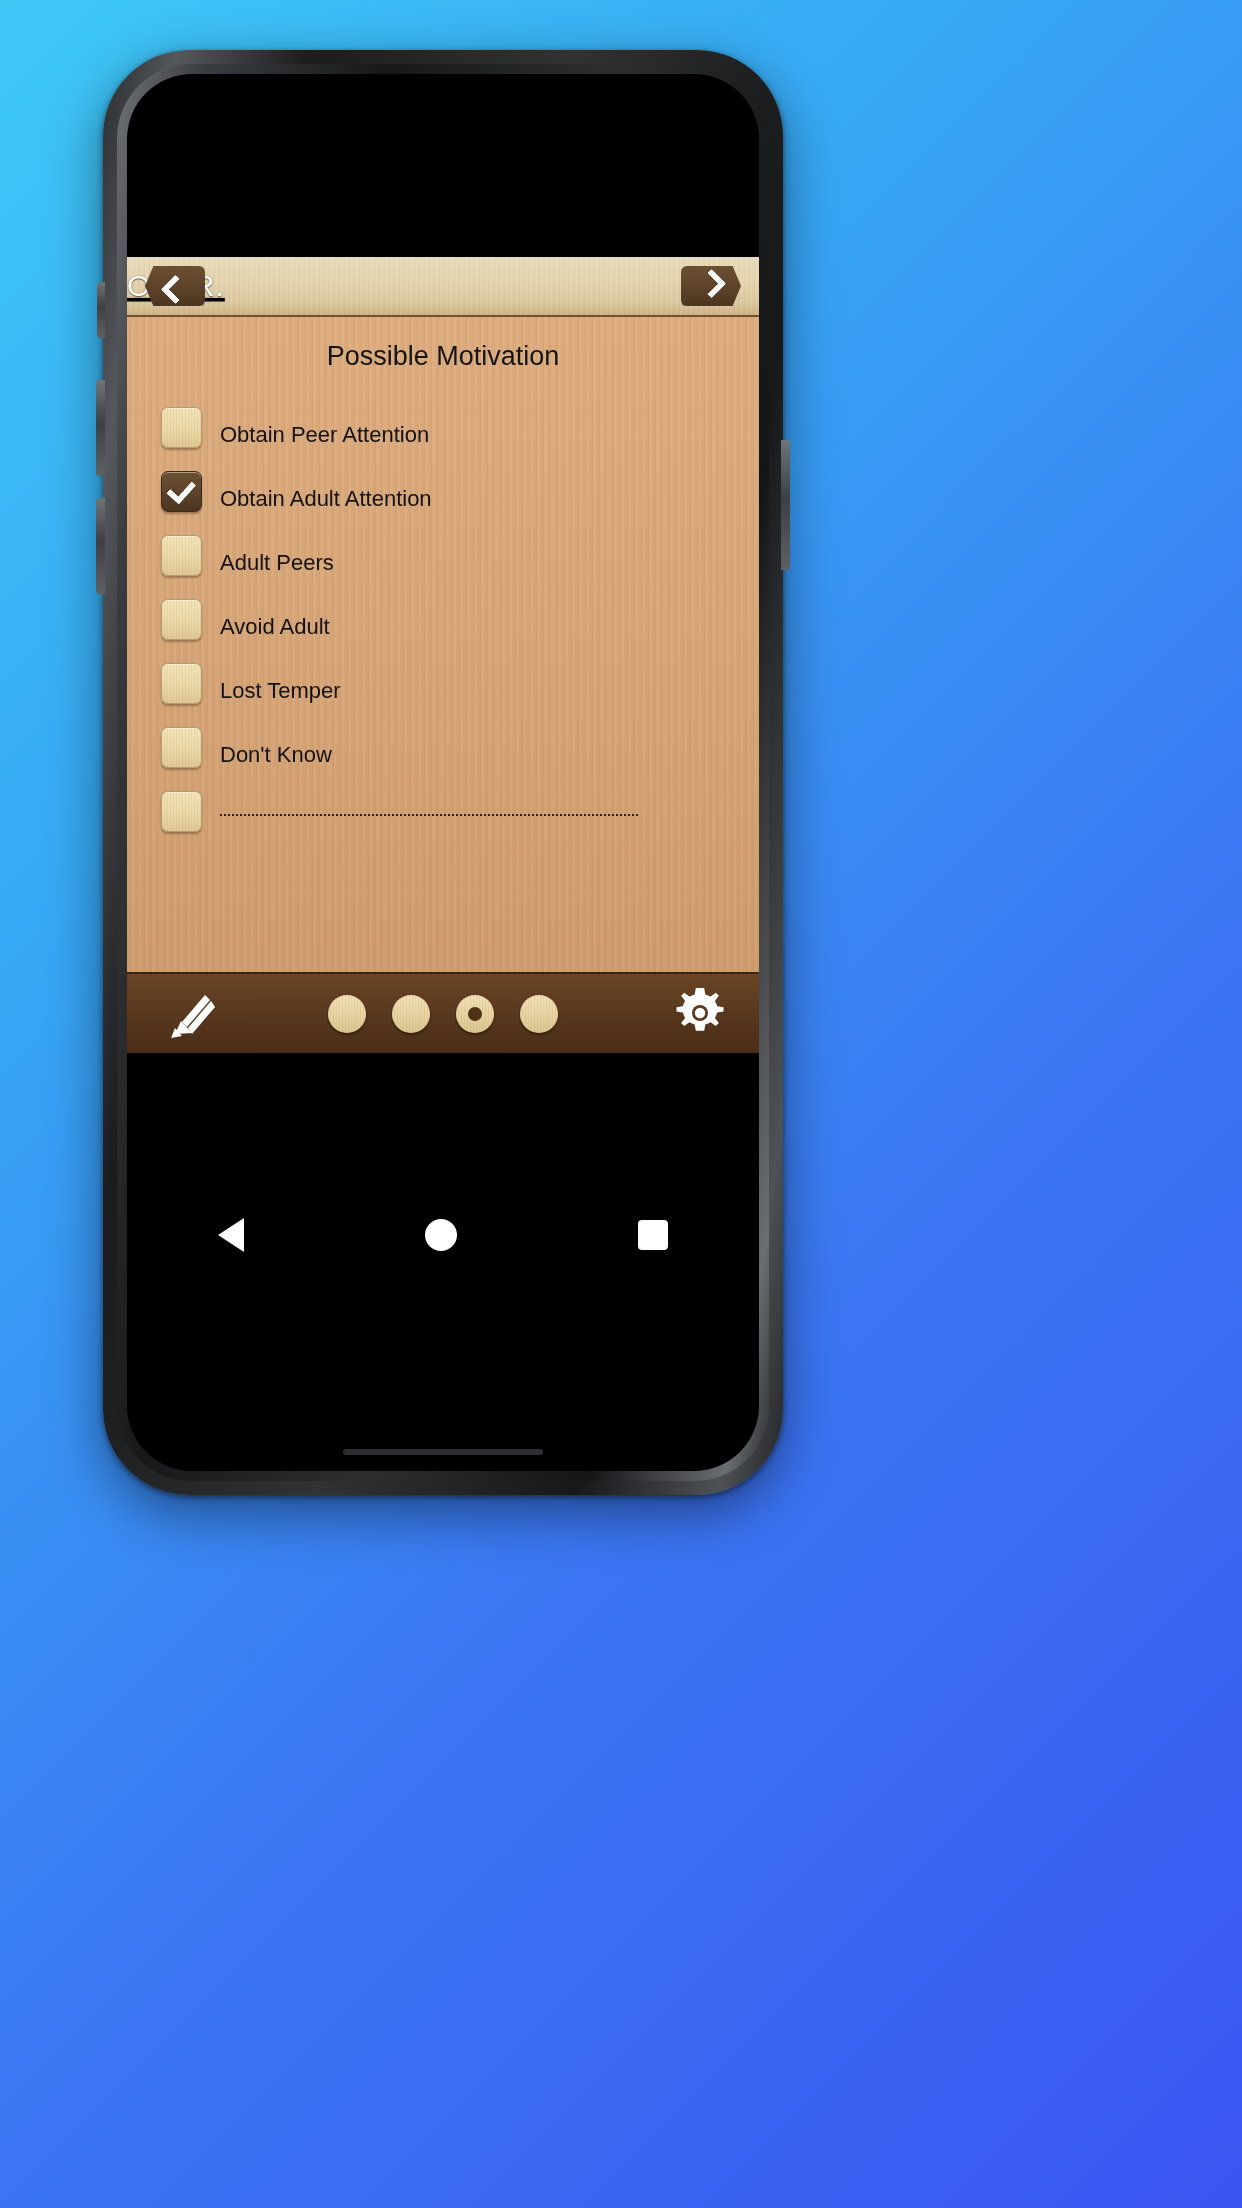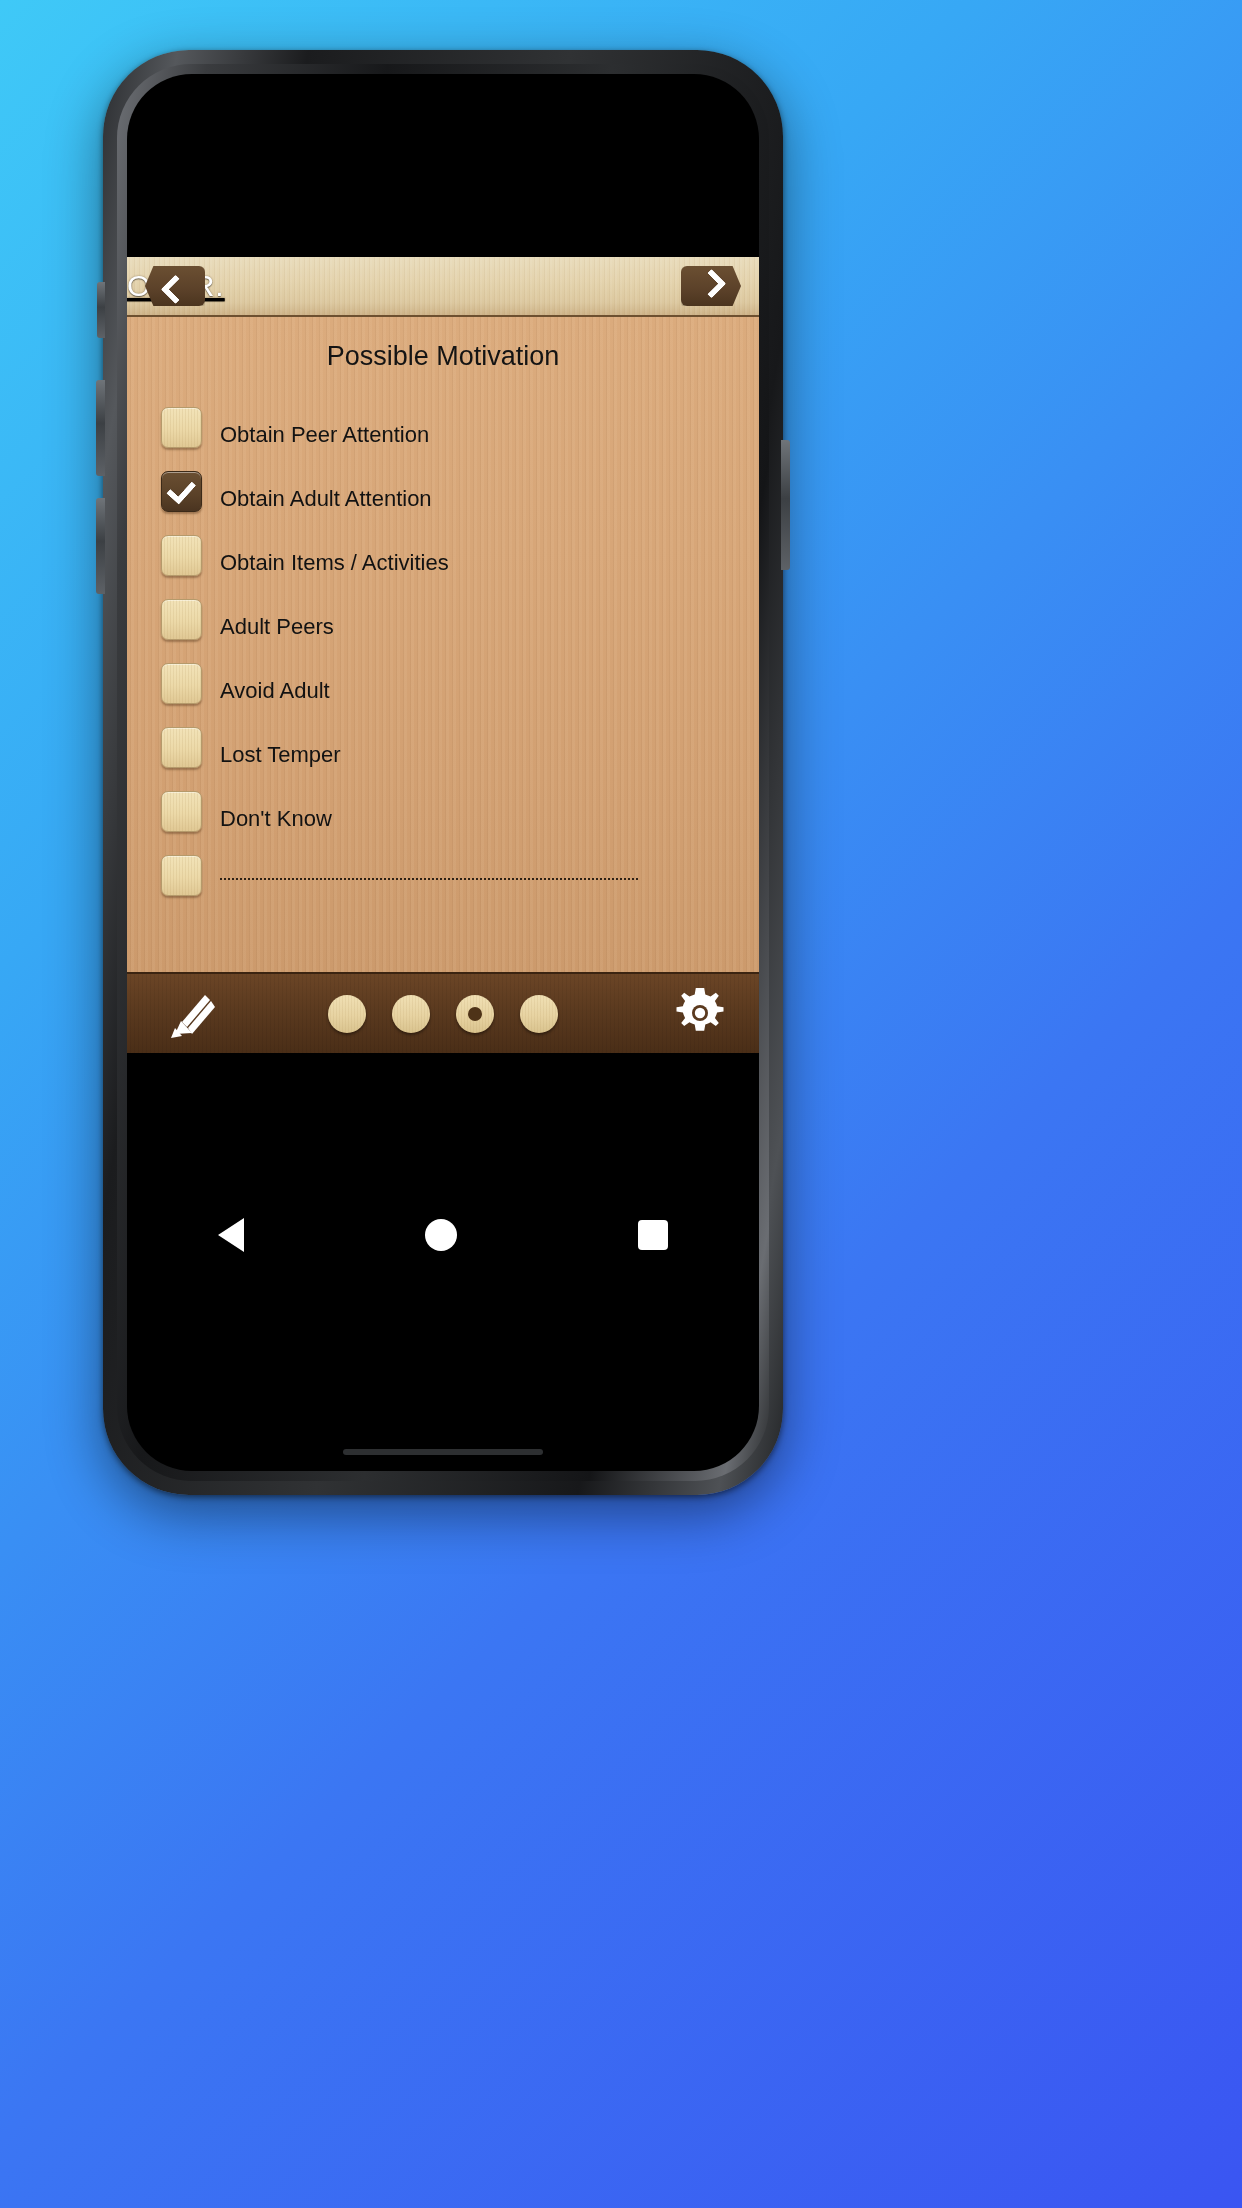--- a/index.html
+++ b/index.html
@@ -326,24 +326,20 @@
           <div id="motivation-list">
               <div class="list-row">
                 <div class="cbox unchecked"></div>
                 <span class="row-label">Obtain Peer Attention</span>
               </div>
               <div class="list-row">
                 <div class="cbox checked">
                   <span class="tick"></span>
                 </div>
                 <span class="row-label">Obtain Adult Attention</span>
-              </div>
-              <div class="list-row">
-                <div class="cbox unchecked"></div>
-                <span class="row-label">Obtain Items / Activities</span>
               </div>
               <div class="list-row">
                 <div class="cbox unchecked"></div>
                 <span class="row-label">Adult Peers</span>
               </div>
               <div class="list-row">
                 <div class="cbox unchecked"></div>
                 <span class="row-label">Avoid Adult</span>
               </div>
               <div class="list-row">

